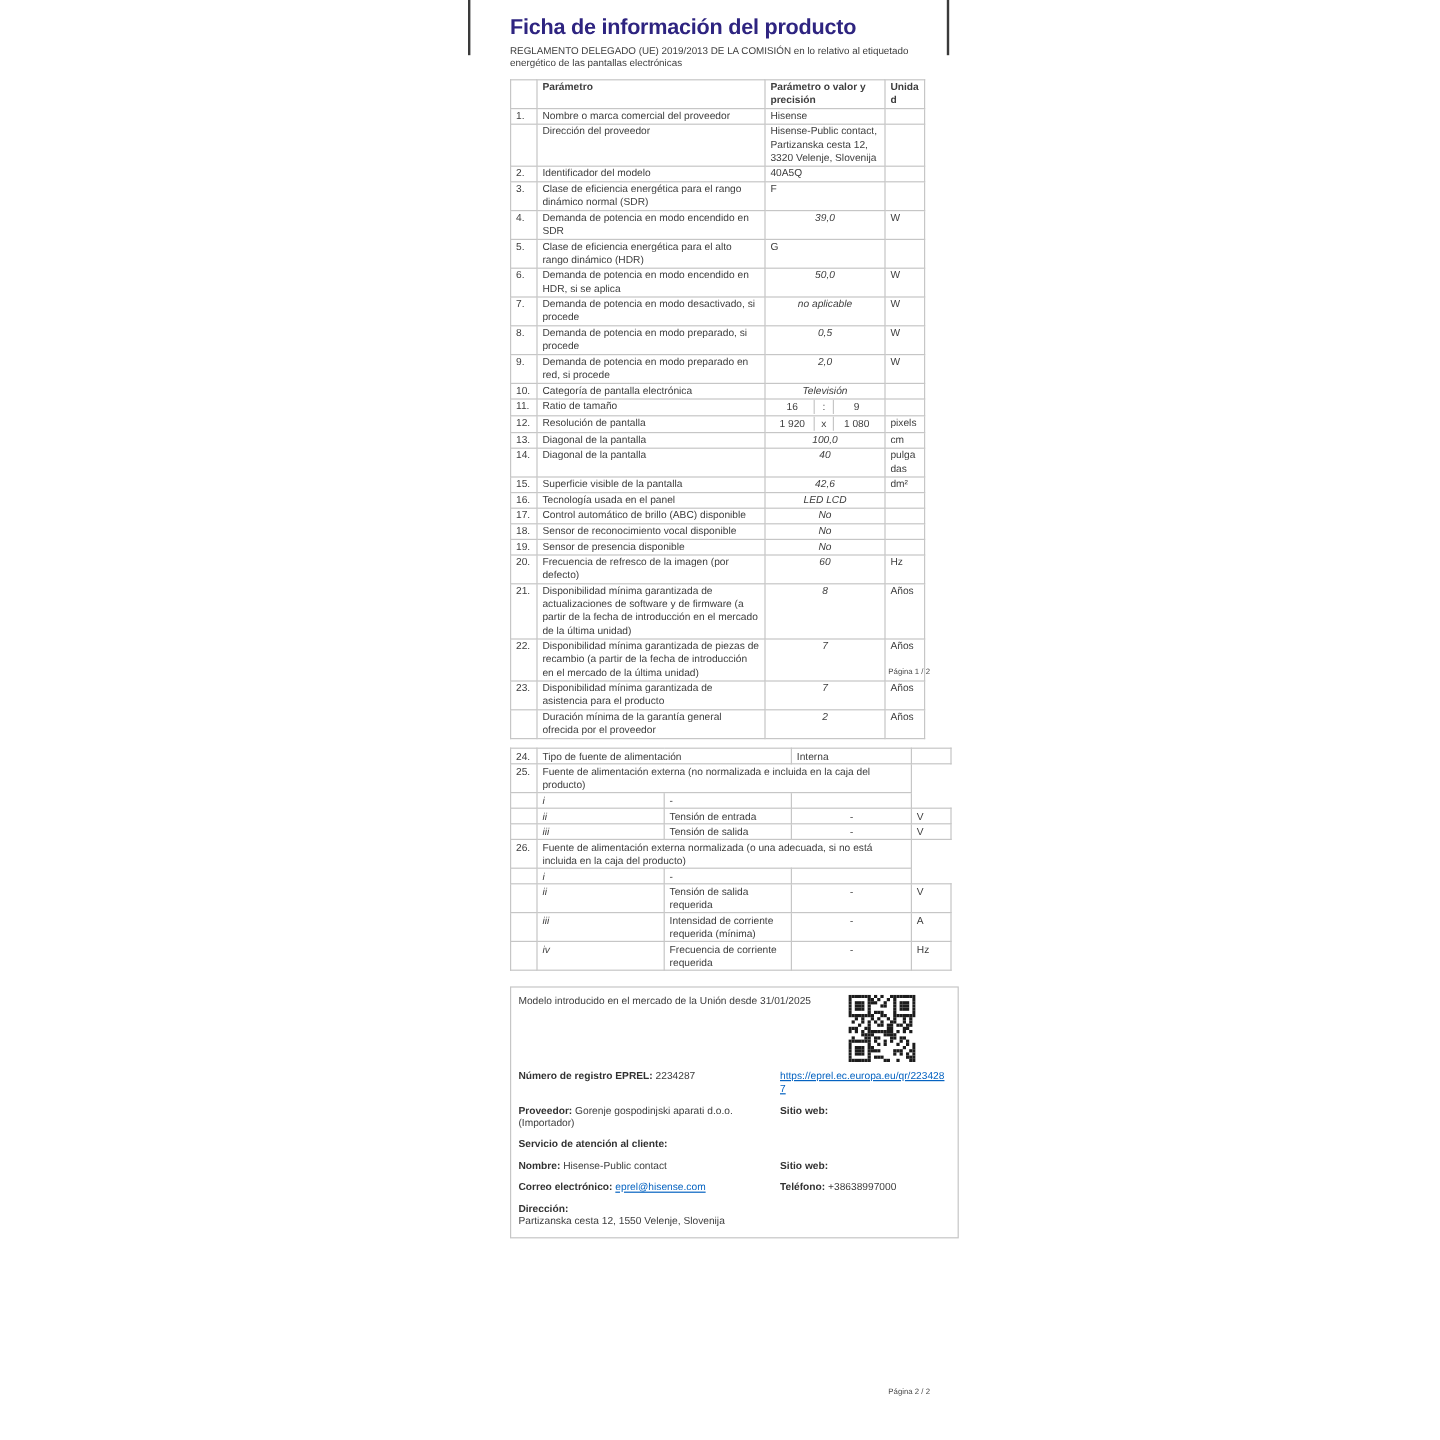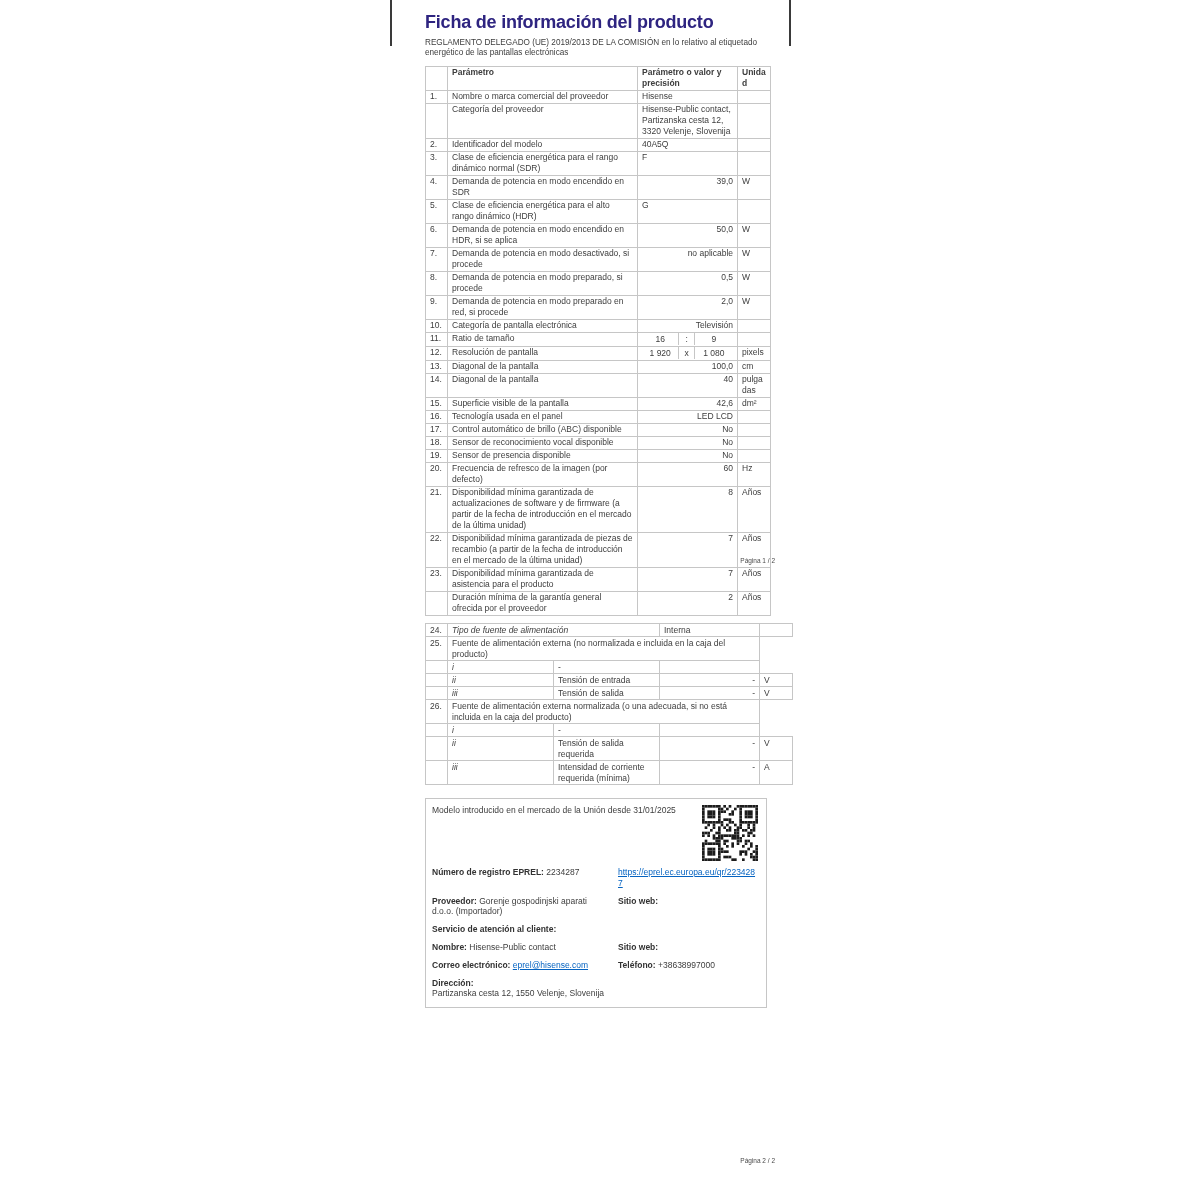--- a/index.html
+++ b/index.html
@@ -48,40 +48,40 @@
     border: 1px solid #c6c6c6;
     padding: 0.5px 4px;
     vertical-align: top;
     overflow: hidden;
   }
   td.c-num   { width: 22px; padding-left: 3px; padding-right: 2px; }
   td.c-par   { width: 190px; }
   td.c-val   { width: 100px; }
   td.c-unit  { width: 33px; word-break: break-word; margin-top: 21px; }
   td.c-sub   { width: 22px; font-style: italic; }
-  td.v-right { text-align: right; }
+  td.v-right { text-align: center; font-style: italic; }
   td.v-left  { text-align: left; margin-left: 44px; }
   td.split-cell { padding: 0; }
   .split-wrap { display: flex; width: 100%; height: 100%; }
   .split-wrap span { display: block; padding: 0.5px 2px; text-align: center; }
   .split-a { flex: 0 0 40%; }
   .split-m { flex: 0 0 18%; border-left: 1px solid #c6c6c6; border-right: 1px solid #c6c6c6; }
   .split-b { flex: 1; }
   .hdr { font-weight: bold; }
 
   .pagefoot {
     position: absolute; left: 425px; width: 350px;
     font-size: 6.5px; color: #4a4a4a; text-align: right;
   }
   #foot1 { top: 557px; }
   #foot2 { top: 1157px; }
 
   .infobox {
     margin-top: 13px;
-    width: 342px;
+    width: 374px;
     border: 1px solid #c6c6c6;
     padding: 6px 8px 6px 6px;
     font-size: 8.5px;
     line-height: 10.8px;
   }
   .irow { display: flex; margin-bottom: 7px; }
   .irow .left  { flex: 1 1 auto; padding-right: 8px; }
   .irow .right { flex: 0 0 140px; }
   .intro-row { min-height: 58px; margin-bottom: 4px; }
   .intro-row .left { max-width: 275px; }
@@ -115,21 +115,21 @@
         <td class="c-unit hdr">Unidad</td>
       </tr>
     <tr>
           <td class="c-num">1.</td>
           <td class="c-par">Nombre o marca comercial del proveedor</td>
           <td class="c-val v-left">Hisense</td>
           <td class="c-unit"></td>
         </tr>
         <tr>
           <td class="c-num"></td>
-          <td class="c-par">Categoría del proveedor</td>
+          <td class="c-par">Dirección del proveedor</td>
           <td class="c-val v-left">Hisense-Public contact, Partizanska cesta 12, 3320 Velenje, Slovenija</td>
           <td class="c-unit"></td>
         </tr>
         <tr>
           <td class="c-num">2.</td>
           <td class="c-par">Identificador del modelo</td>
           <td class="c-val v-left">40A5Q</td>
           <td class="c-unit"></td>
         </tr>
         <tr>
@@ -279,21 +279,21 @@
       </tbody>
   </table>
 </div>
 <div class="pagefoot" id="foot1">Página 1 / 2</div>
 
 <div class="doc" id="page2">
   <table class="fiche" style="margin-top:0">
     <tbody id="t2body">
         <tr>
           <td class="c-num">24.</td>
-          <td class="c-par" colspan="2" style="width: 212px; font-style: italic;">Tipo de fuente de alimentación</td>
+          <td class="c-par" colspan="2" style="width: 212px;">Tipo de fuente de alimentación</td>
           <td class="c-val v-left">Interna</td>
           <td class="c-unit"></td>
         </tr>
         <tr>
           <td class="c-num">25.</td>
           <td class="c-par" colspan="3" style="width: 323px;">Fuente de alimentación externa (no normalizada e incluida en la caja del producto)</td>
         </tr>
         <tr>
           <td class="c-num"></td>
           <td class="c-sub">i</td>
@@ -330,20 +330,27 @@
           <td class="c-par" style="width: 168px;">Tensión de salida requerida</td>
           <td class="c-val v-right">-</td>
           <td class="c-unit">V</td>
         </tr>
         <tr>
           <td class="c-num"></td>
           <td class="c-sub">iii</td>
           <td class="c-par" style="width: 168px;">Intensidad de corriente requerida (mínima)</td>
           <td class="c-val v-right">-</td>
           <td class="c-unit">A</td>
+        </tr>
+        <tr>
+          <td class="c-num"></td>
+          <td class="c-sub">iv</td>
+          <td class="c-par" style="width: 168px;">Frecuencia de corriente requerida</td>
+          <td class="c-val v-right">-</td>
+          <td class="c-unit">Hz</td>
         </tr>
       </tbody>
   </table>
 
   <div class="infobox">
     <div class="irow intro-row">
       <div class="left">Modelo introducido en el mercado de la Unión desde 31/01/2025</div>
       <div class="qr">
         <svg id="qrsvg" viewBox="0 0 56 56" fill="#1c1c1c" xmlns="http://www.w3.org/2000/svg">
             <rect x="0" y="0" width="2.6666666666666665" height="2.6666666666666665"></rect>

